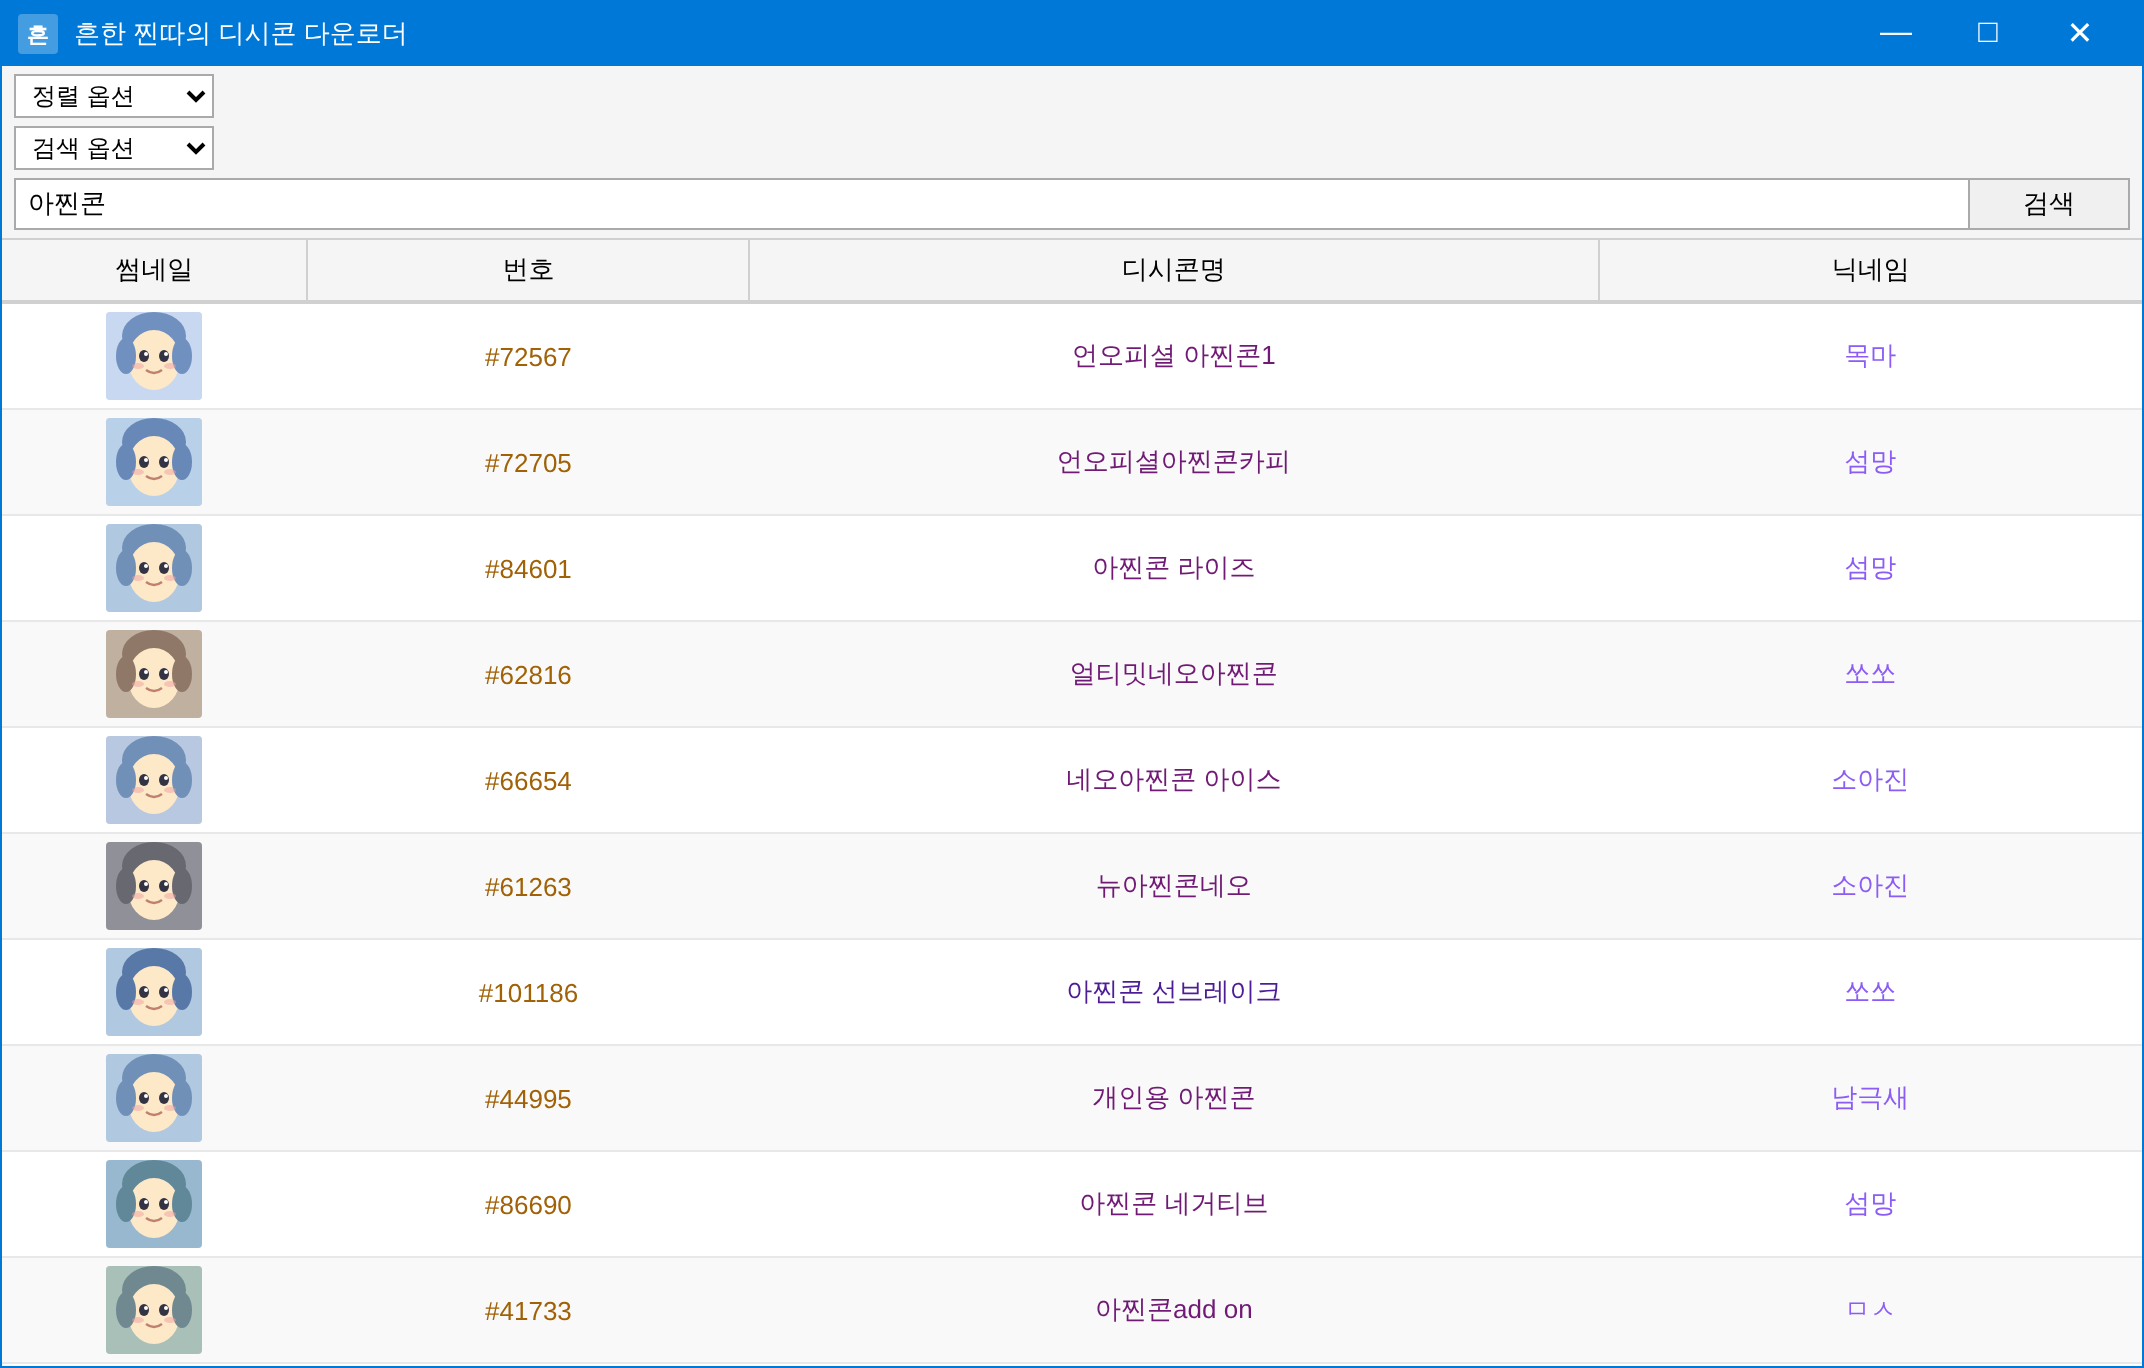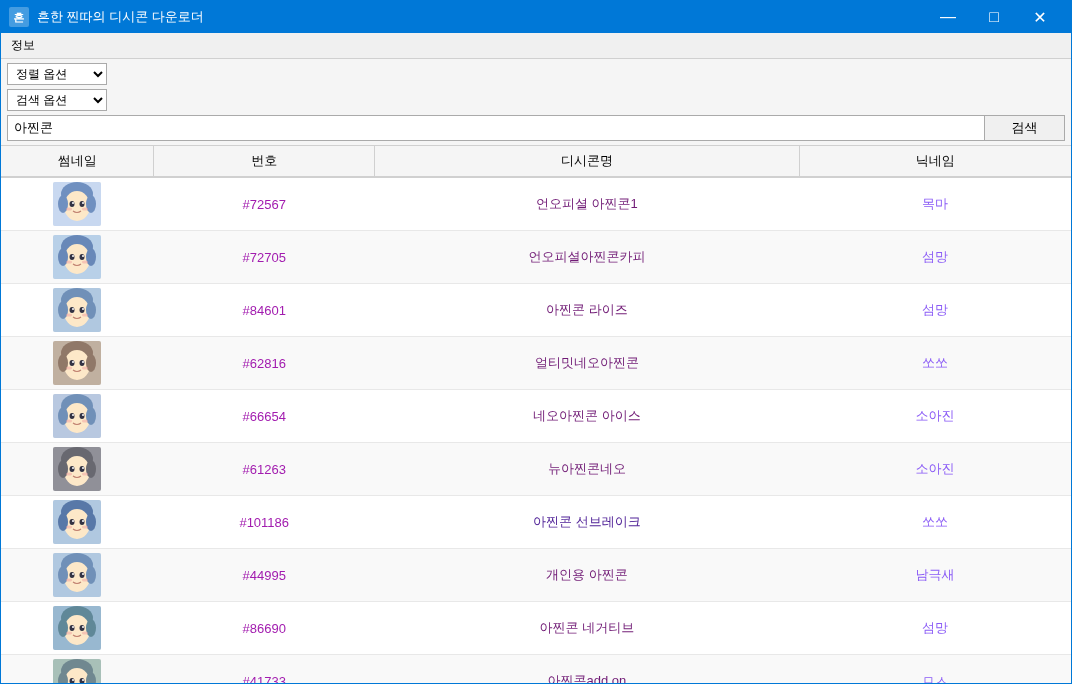--- a/index.html
+++ b/index.html
@@ -166,21 +166,21 @@
       width: 48px;
       height: 44px;
       background: #e8e8e8;
       margin: 0 auto;
       border-radius: 2px;
       display: flex;
       align-items: center;
       justify-content: center;
       overflow: hidden;
     }
-    .num-cell { color: #a21caf; }
+    .num-cell { color: #a16207; }
     .discord-name { color: #701a75; }
     .nick-cell { color: #8b5cf6; }
     
     .table-container::-webkit-scrollbar { width: 16px; }
     .table-container::-webkit-scrollbar-track { background: #f0f0f0; border-left: 1px solid #d0d0d0; }
     .table-container::-webkit-scrollbar-thumb { background: #c0c0c0; border: 1px solid #a0a0a0; }
     .table-container::-webkit-scrollbar-button { background: #e0e0e0; border: 1px solid #c0c0c0; height: 16px; }
   </style>
 </head>
 <body>
@@ -192,23 +192,20 @@
       <span>흔</span>
     </div>
     <span class="title-bar-text">흔한 찐따의 디시콘 다운로더</span>
     <div class="title-bar-controls">
       <button class="title-btn">—</button>
       <button class="title-btn">□</button>
       <button class="title-btn close">✕</button>
     </div>
   </div>
 
-  <div class="menu-bar">
-    <span class="menu-item">정보</span>
-  </div>
 
   <div class="toolbar">
     <div class="toolbar-row">
       <select class="toolbar-select">
         <option>정렬 옵션</option>
       </select>
     </div>
     <div class="toolbar-row">
       <select class="toolbar-select">
         <option>검색 옵션</option>

